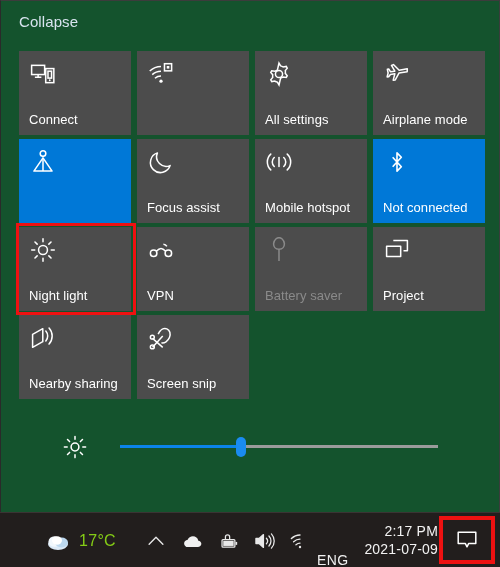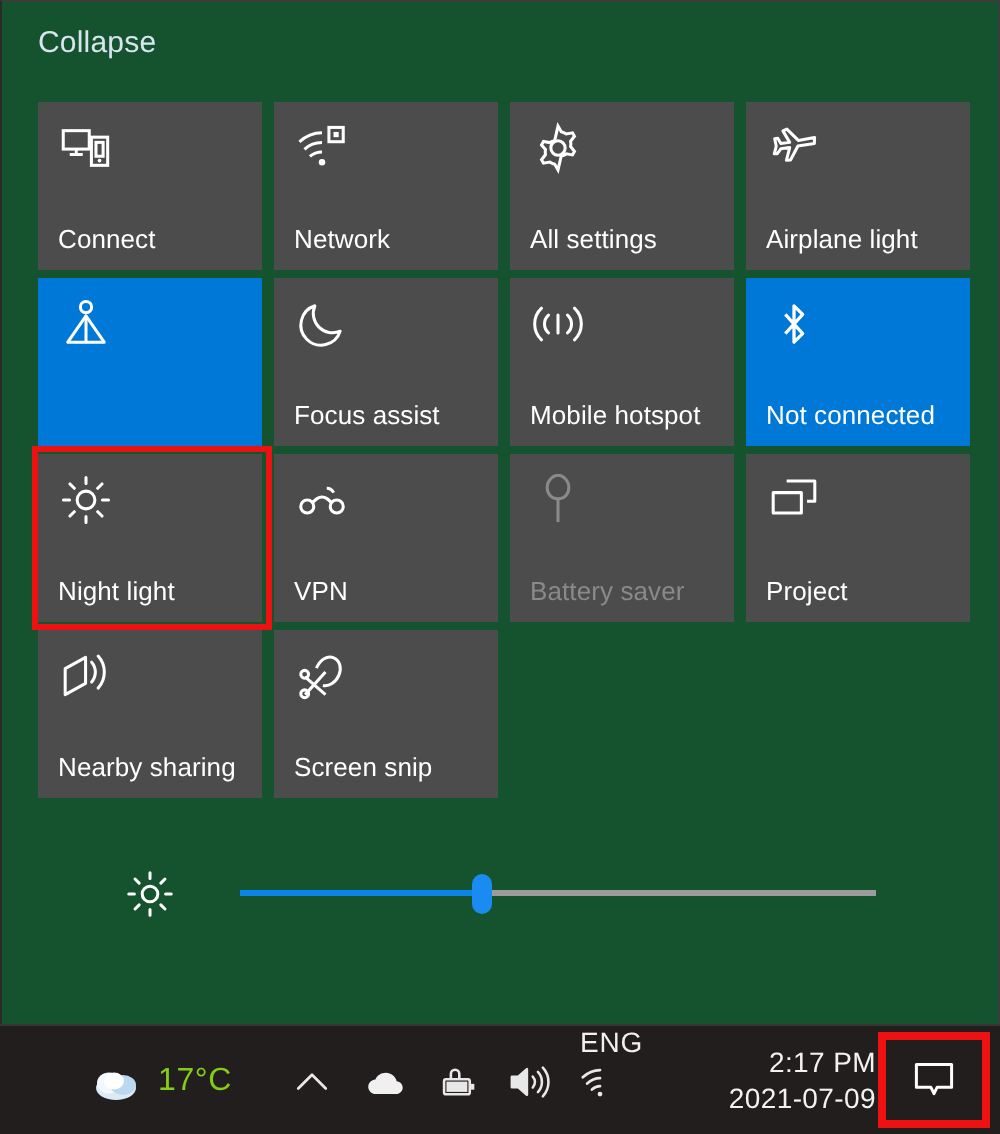--- a/index.html
+++ b/index.html
@@ -203,25 +203,25 @@
   .tray-ico {
     width: 22px;
     height: 22px;
     color: #e8e8e8;
     cursor: pointer;
     display: block;
   }
   .tray-ico svg { width: 100%; height: 100%; display: block; }
   #lang-indicator {
     position: absolute;
-    left: 290px;
+    left: 317px;
     top: 0;
     height: 55px;
     display: flex;
-    align-items: flex-start;
+    align-items: flex-end;
     color: #f0f0f0;
     font-size: 14px;
     letter-spacing: .4px;
     cursor: pointer;
   }
   #clock {
     position: absolute;
     left: 354px;
     top: 0;
     width: 84px;
@@ -292,40 +292,39 @@
       <span class="tile-icon">
         <svg viewBox="0 0 24 24" fill="none" stroke="currentColor" stroke-width="1.4">
           <path d="M1.6 9.2C4.6 6.4 8.4 5 12 5"></path>
           <path d="M3.9 12.6c2.3-2.1 5.2-3.1 8.1-3.1"></path>
           <path d="M6.4 15.9c1.6-1.4 3.6-2.1 5.6-2.1"></path>
           <circle cx="12" cy="18.6" r="1.5" fill="currentColor" stroke="none"></circle>
           <rect x="15.2" y="2.5" width="6.6" height="6.6"></rect>
           <rect x="17.3" y="4.6" width="2.4" height="2.4" fill="currentColor" stroke="none"></rect>
         </svg>
       </span>
-      <span class="tile-label">Network</span>
     </div>
 
     <div class="tile">
       <span class="tile-icon">
         <svg viewBox="0 0 24 24" fill="none" stroke="currentColor" stroke-width="1.4">
           <circle cx="12" cy="12" r="3.3"></circle>
           <path d="M12 1.9l1.5 2.6a8.3 8.3 0 0 1 2.3 1l2.9-.5.9 1.6-1.8 2.3c.2.8.2 1.6 0 2.4l1.8 2.3-.9 1.6-2.9-.5a8.3 8.3 0 0 1-2.3 1L12 22.1l-1.5-2.6a8.3 8.3 0 0 1-2.3-1l-2.9.5-.9-1.6 1.8-2.3a8.4 8.4 0 0 1 0-2.4L4.4 10.6l.9-1.6 2.9.5a8.3 8.3 0 0 1 2.3-1z"></path>
         </svg>
       </span>
       <span class="tile-label">All settings</span>
     </div>
 
     <div class="tile">
       <span class="tile-icon">
         <svg viewBox="0 0 24 24" fill="none" stroke="currentColor" stroke-width="1.4" stroke-linejoin="round">
           <path d="M21.4 9.9l-7.6 1.2 -3.4 6.4 -1.9.2 1.5-5.9 -4.1.6 -1.6 2.2 -1.4.1 .9-3.6 -.7-3.4 1.4-.2 1.4 2.4 4.1-.5 -3.1-5.3 1.8-.8 5.3 5.2 7.5-1.3z"></path>
         </svg>
       </span>
-      <span class="tile-label">Airplane light</span>
+      <span class="tile-label">Airplane mode</span>
     </div>
 
     <div class="tile on">
       <span class="tile-icon">
         <svg viewBox="0 0 24 24" fill="none" stroke="currentColor" stroke-width="1.4" stroke-linejoin="round">
           <circle cx="12" cy="4.2" r="2.6"></circle>
           <path d="M12 8.2L3.6 20.4h16.8z"></path>
           <path d="M12 8.2v12.2"></path>
         </svg>
       </span>

